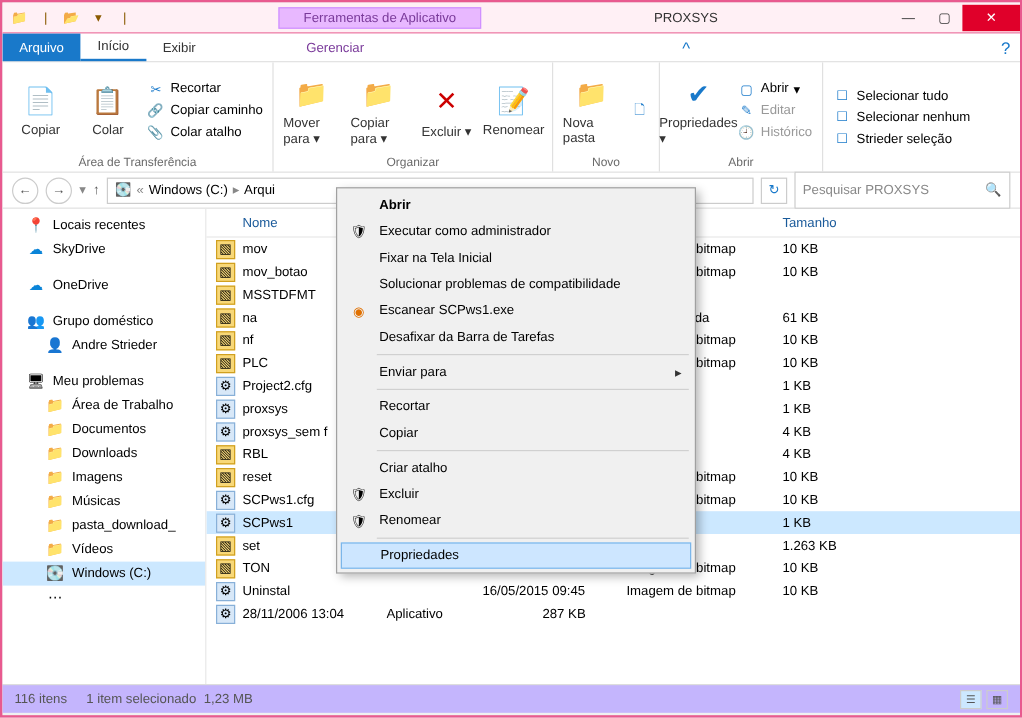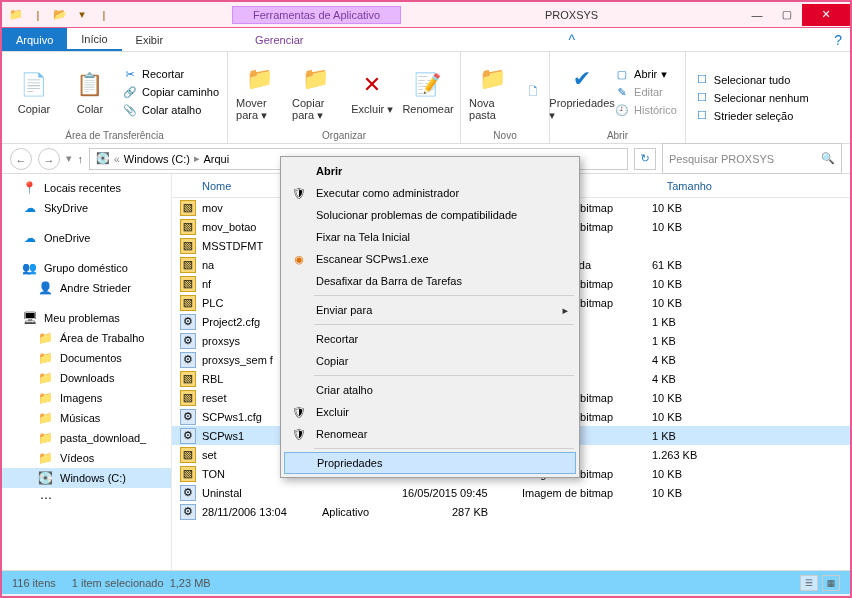--- a/index.html
+++ b/index.html
@@ -41,31 +41,31 @@
 .nav .item { display: flex; align-items: center; gap: 6px; padding: 2px 0 2px 20px; cursor: pointer; }
 .nav .item.sub { padding-left: 36px; }
 .nav .item.sel { background: #cce8ff; }
 .nav .item .i { width: 16px; height: 16px; display: inline-flex; align-items: center; justify-content: center; font-size: 12px; }
 .nav .gap { height: 10px; }
 .files { flex: 1; display: flex; flex-direction: column; }
 .fhead { display: flex; height: 24px; align-items: center; border-bottom: 1px solid #e8e8e8; color: #1a5a9a; font-size: 11px; }
 .colname { width: 230px; padding-left: 30px; }
 .coldate { width: 120px; }
 .coltype { width: 130px; }
-.colsize { width: 70px; text-align: right; padding-right: 10px; }
+.colsize { width: 70px; padding-right: 10px; }
 .flist { flex: 1; overflow: auto; }
 .frow { display: flex; height: 19px; align-items: center; }
 .frow.sel { background: #cce8ff; }
 .frow .i { width: 16px; height: 16px; margin: 0 6px 0 8px; display: inline-flex; align-items: center; justify-content: center; font-size: 11px; background: #f8d878; border: 1px solid #d0a020; }
 .frow .i.app { background: #d8e8f8; border: 1px solid #88b0d8; }
 .frow .n { width: 200px; white-space: nowrap; overflow: hidden; }
 .frow .d { width: 120px; white-space: nowrap; }
 .frow .t { width: 130px; white-space: nowrap; overflow: hidden; }
 .frow .s { width: 70px; text-align: left; padding-right: 10px; }
-.statusbar { height: 24px; background: #7dd3fc; border-top: 1px solid #ddd; display: flex; align-items: center; padding: 0 10px; gap: 16px; color: #555; }
+.statusbar { height: 24px; background: #c4b5fd; border-top: 1px solid #ddd; display: flex; align-items: center; padding: 0 10px; gap: 16px; color: #555; }
 .statusbar .views { margin-left: auto; display: flex; gap: 4px; }
 .statusbar .views span { width: 18px; height: 16px; border: 1px solid #ccc; display: inline-flex; align-items: center; justify-content: center; font-size: 9px; }
 .context { position: absolute; left: 280px; top: 156px; width: 300px; background: #f0f0f0; border: 1px solid #a0a0a0; box-shadow: 3px 3px 8px rgba(0,0,0,0.3); padding: 3px; }
 .context .citem { height: 22px; display: flex; align-items: center; padding-left: 32px; position: relative; }
 .context .citem.hl { background: #cde6ff; border: 1px solid #7bb6ea; }
 .context .citem.sep { height: 1px; background: #d0d0d0; margin: 3px 2px 3px 30px; padding: 0; }
 .context .citem .ci { position: absolute; left: 6px; width: 18px; height: 18px; display: flex; align-items: center; justify-content: center; }
 .context .citem .arrow { margin-left: auto; margin-right: 8px; color: #333; }
 .folder-ic { color: #e8b030; }
 </style>
@@ -429,24 +429,24 @@
 
 <div class="context">
   <div class="citem">
       <span style="font-weight:bold">Abrir</span>
     </div>
   <div class="citem">
       <span class="ci">🛡</span>
       <span>Executar como administrador</span>
     </div>
   <div class="citem">
+      <span>Fixar na Tela Inicial</span>
+    </div>
+  <div class="citem">
       <span>Solucionar problemas de compatibilidade</span>
-    </div>
-  <div class="citem">
-      <span>Fixar na Tela Inicial</span>
     </div>
   <div class="citem">
       <span class="ci" style="color:#e07000">◉</span>
       <span>Escanear SCPws1.exe</span>
     </div>
   <div class="citem">
       <span>Desafixar da Barra de Tarefas</span>
     </div>
   <div class="citem sep"></div>
   <div class="citem">

